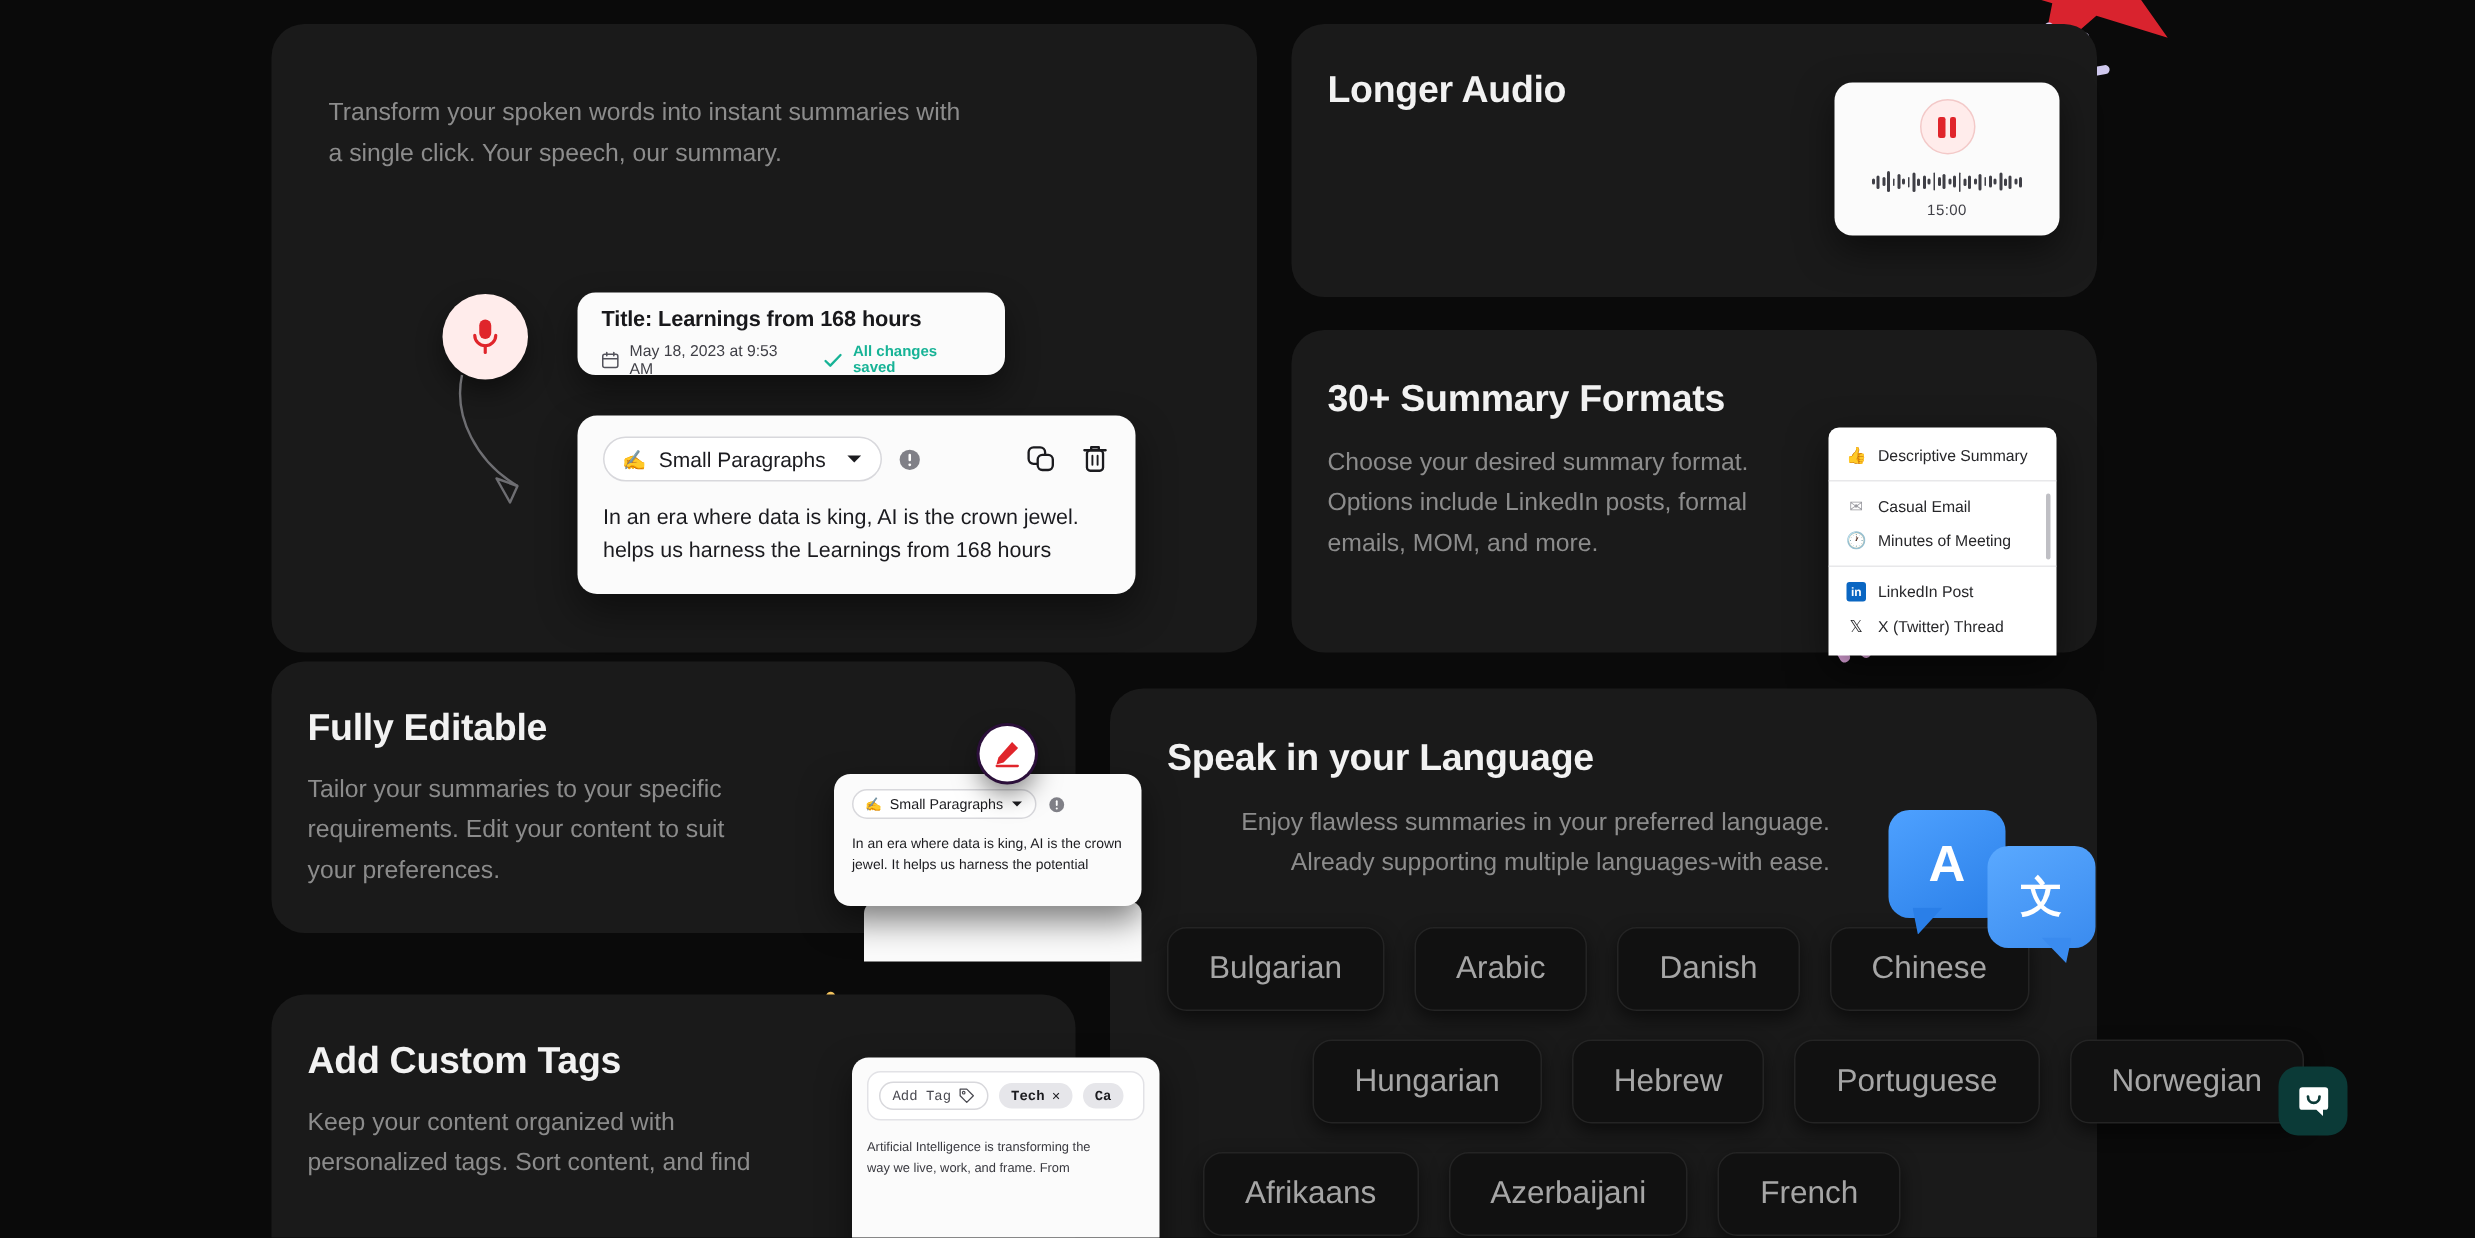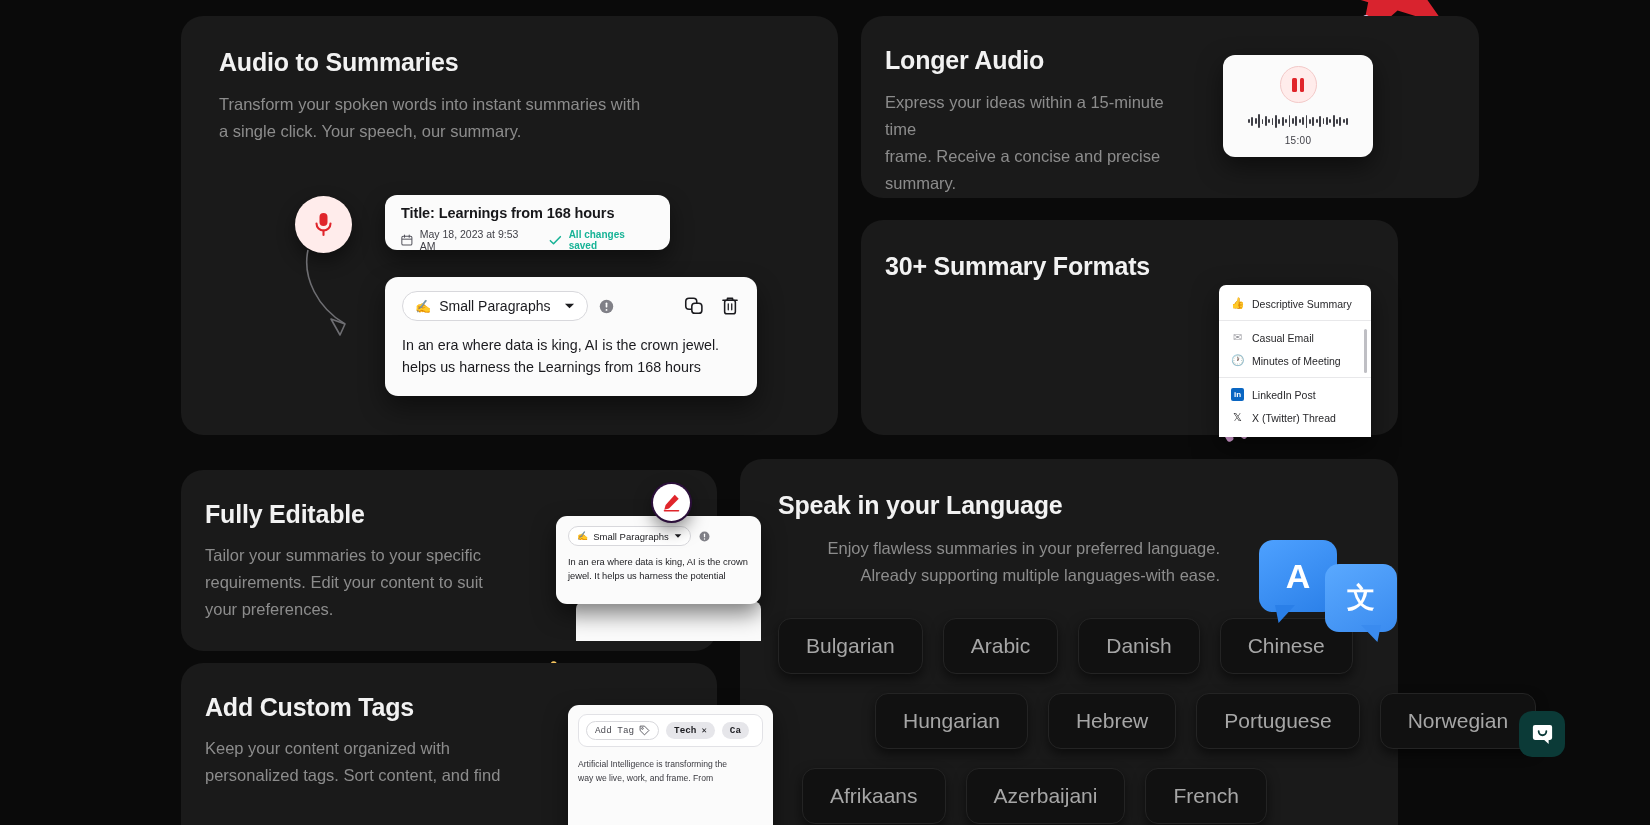--- a/index.html
+++ b/index.html
@@ -40,23 +40,23 @@
     letter-spacing: -0.2px;
   }
   .card p {
     color: #8c8c8c;
     font-size: 16.5px;
     line-height: 1.63;
     font-weight: 400;
   }
 
   #card-audio      { left:181px;  top:16px;  width:657px; height:419px; }
-  #card-longer     { left:861px;  top:16px;  width:618px; height:182px; }
+  #card-longer     { left:861px;  top:16px;  width:537px; height:182px; }
   #card-formats    { left:861px;  top:220px; width:537px; height:215px; }
-  #card-editable   { left:181px;  top:470px; width:536px; height:181px; }
+  #card-editable   { left:181px;  top:441px; width:536px; height:181px; }
   #card-tags       { left:181px;  top:663px; width:536px; height:200px; }
   #card-language   { left:740px;  top:459px; width:658px; height:404px; }
 
   .pad-lg { padding: 32px 38px 0 38px; }
 
   
   .mic-circle {
     position:absolute; left:295px; top:196px; width:57px; height:57px;
     border-radius:50%; background:#ffeceb;
     display:flex; align-items:center; justify-content:center;
@@ -270,21 +270,20 @@
       <i style="height: 38.6234px; width: 6px; background: rgb(245, 196, 94); transform: translate(-50%, 0px) rotate(202.5deg);"></i>
       <i style="height: 42.017px; width: 6px; background: rgb(245, 196, 94); transform: translate(-50%, 0px) rotate(230deg);"></i>
       <i style="height: 35.5061px; width: 6px; background: rgb(245, 196, 94); transform: translate(-50%, 0px) rotate(257.5deg);"></i>
       <i style="height: 43.4565px; width: 6px; background: rgb(245, 196, 94); transform: translate(-50%, 0px) rotate(285deg);"></i>
       <i style="height: 32.0179px; width: 6px; background: rgb(245, 196, 94); transform: translate(-50%, 0px) rotate(312.5deg);"></i>
       <i style="height: 43.9971px; width: 6px; background: rgb(245, 196, 94); transform: translate(-50%, 0px) rotate(340deg);"></i>
     </div>
 
   <div class="card" id="card-audio">
     <div class="pad-lg">
-      <h2>Audio to Summaries</h2>
       <p style="margin-top:14px;">
         <span>Transform your spoken words into instant summaries with</span><br>
         <span>a single click. Your speech, our summary.</span>
       </p>
     </div>
   </div>
 
   <div class="mic-circle">
     <svg width="19" height="25" viewBox="0 0 19 25">
       <rect x="5.5" y="1" width="8" height="13" rx="4" fill="#e0252b"></rect>
@@ -346,25 +345,20 @@
     </div>
     <div class="summary-body">
       <span>In an era where data is king, AI is the crown jewel.</span><br>
       <span>helps us harness the Learnings from 168 hours</span>
     </div>
   </div>
 
   <div class="card" id="card-longer">
     <div style="padding:30px 0 0 24px; width:330px;">
       <h2>Longer Audio</h2>
-      <p style="margin-top:14px;">
-        <span>Express your ideas within a 15-minute time</span><br>
-        <span>frame. Receive a concise and precise</span><br>
-        <span>summary.</span>
-      </p>
     </div>
   </div>
 
   <div class="player">
     <div class="pause-btn">
       <b></b>
         <b></b>
     </div>
     <div class="wave" id="player-wave">
         <s style="height: 4px;"></s>
@@ -397,20 +391,25 @@
         <s style="height: 9px;"></s>
         <s style="height: 4px;"></s>
         <s style="height: 7px;"></s>
       </div>
     <div class="ptime">15:00</div>
   </div>
 
   <div class="card" id="card-formats">
     <div style="padding:32px 0 0 24px; width:350px;">
       <h2>30+ Summary Formats</h2>
+      <p style="margin-top:14px;">
+        <span>Choose your desired summary format.</span><br>
+        <span>Options include LinkedIn posts, formal</span><br>
+        <span>emails, MOM, and more.</span>
+      </p>
     </div>
   </div>
 
   <div class="fmt-menu">
     <div class="item">
       <span class="gi">👍</span>
       <span>Descriptive Summary</span>
     </div>
     <div class="sep"></div>
     <div class="item">

